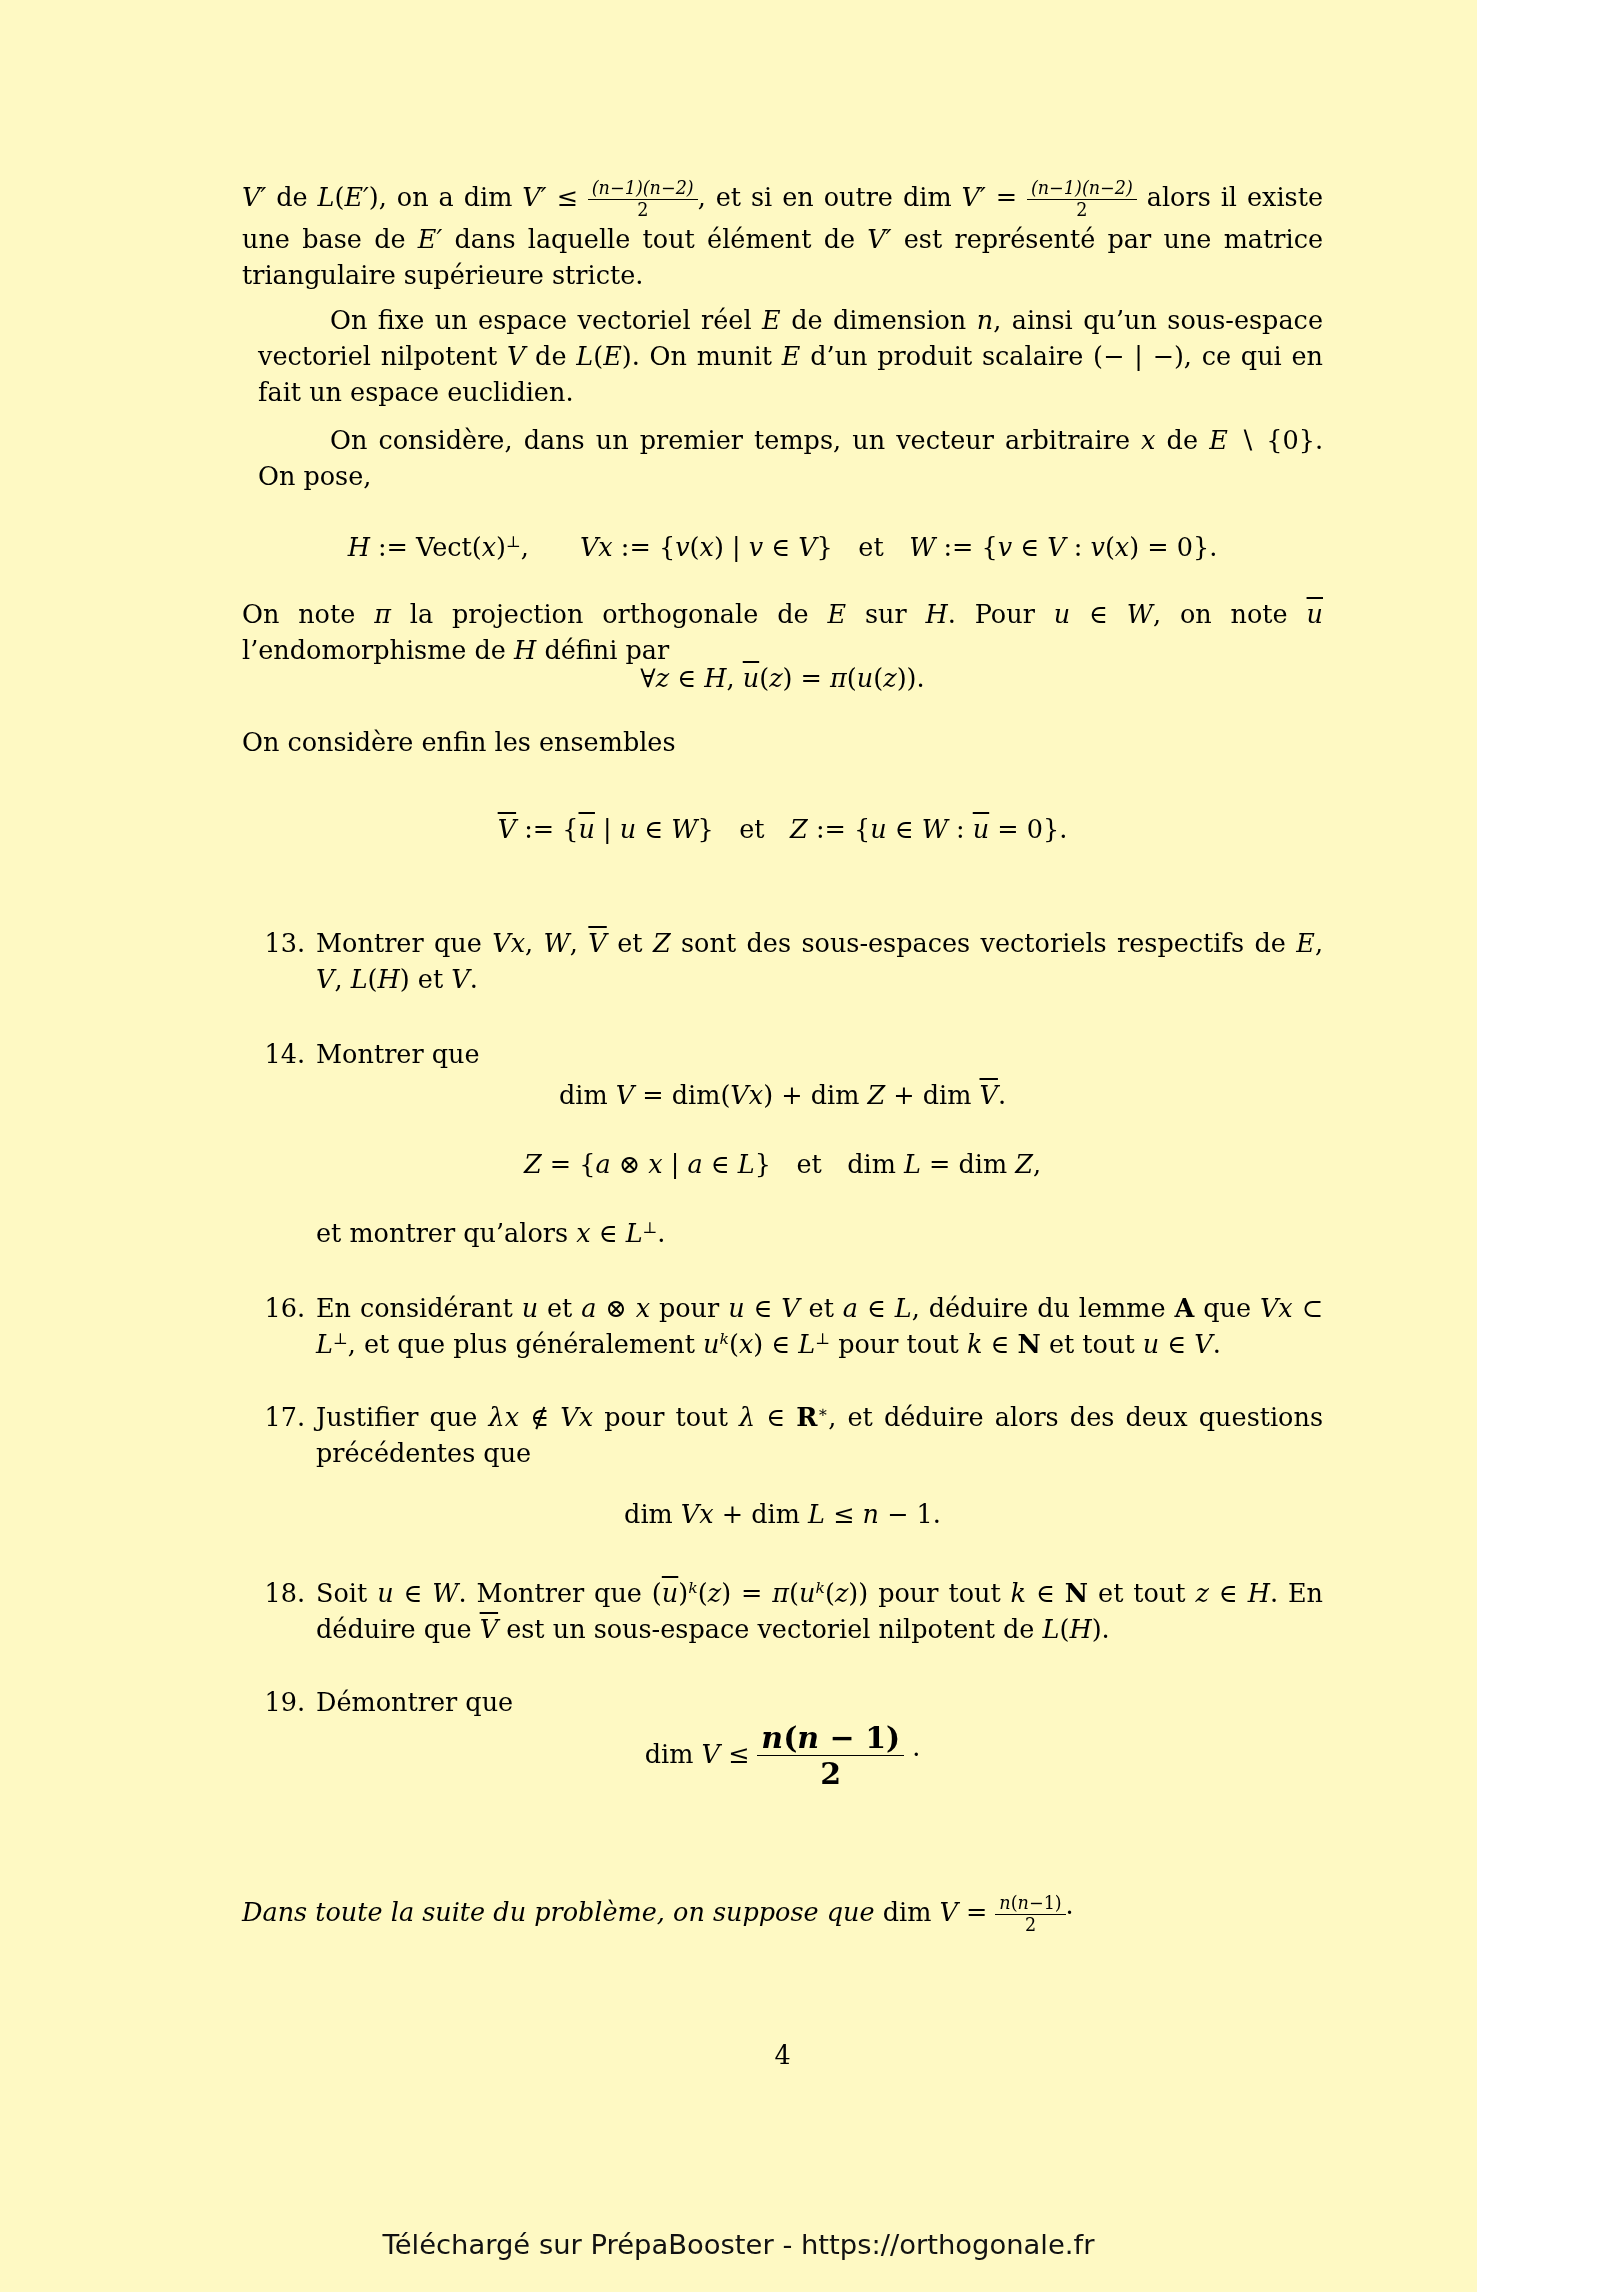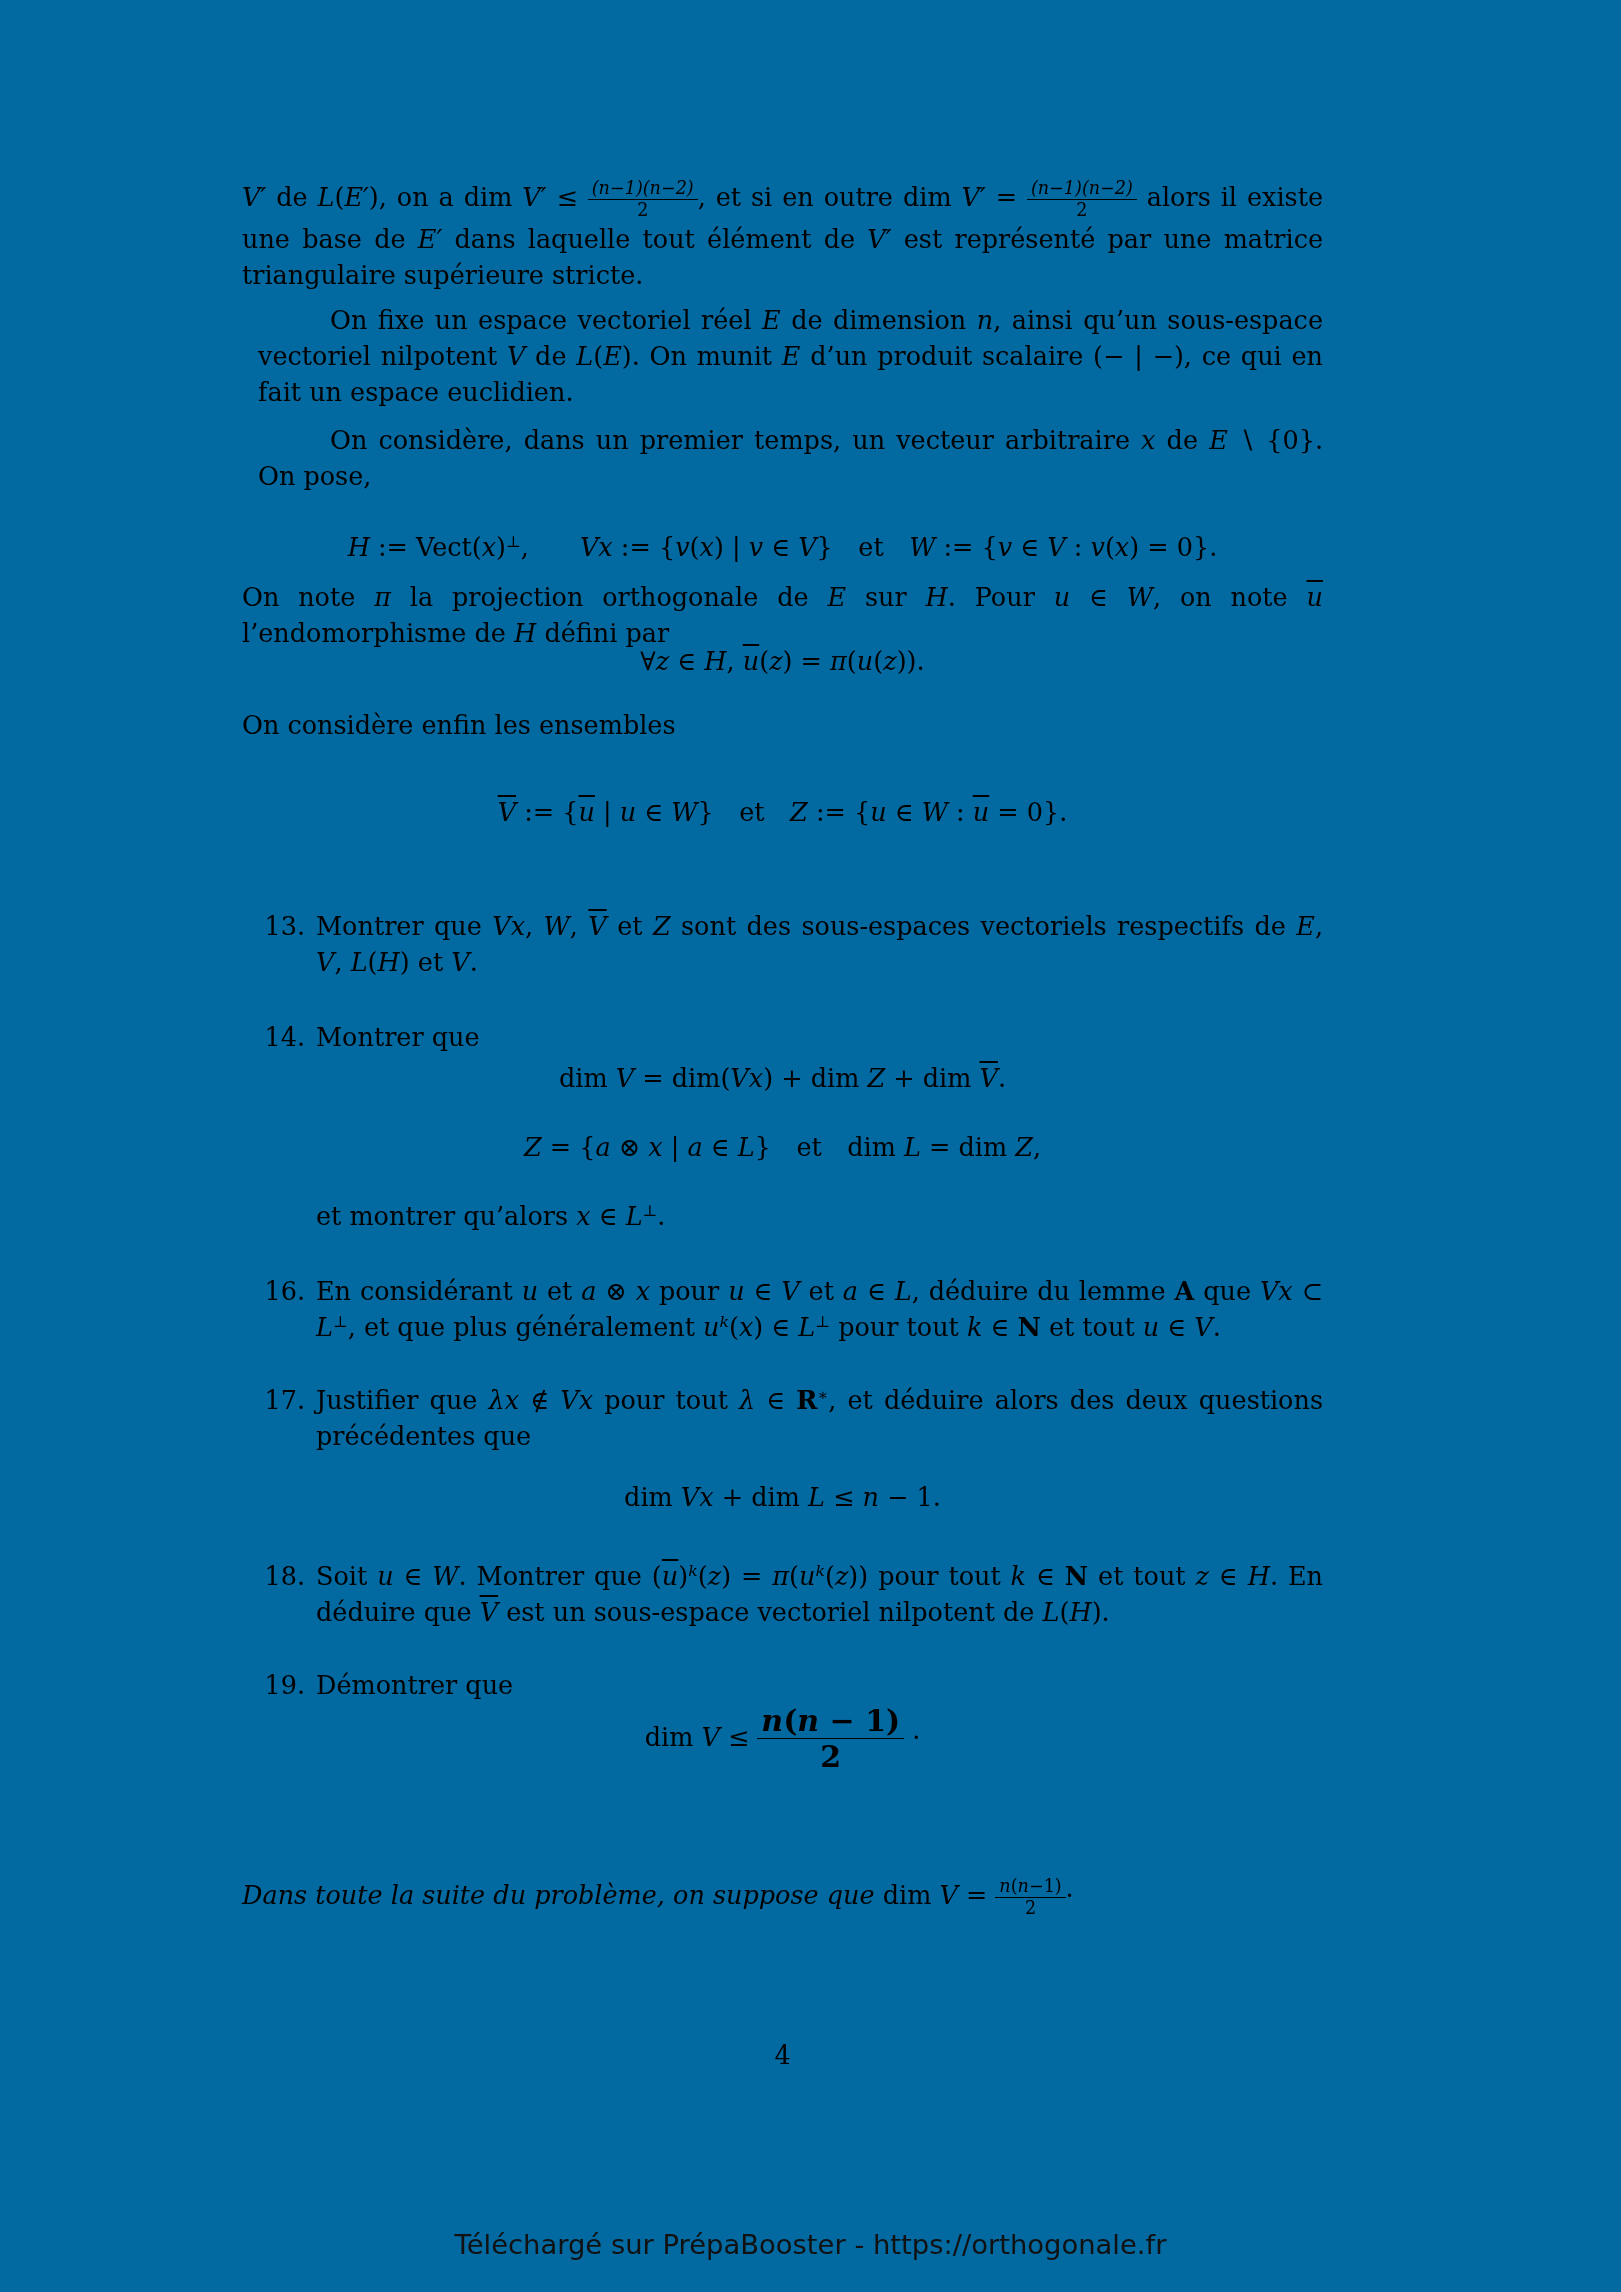--- a/index.html
+++ b/index.html
@@ -1,16 +1,16 @@
 <!DOCTYPE html>
 <html><head>
 <meta charset="utf-8">
 <style>
   html,body{margin:0;padding:0;background:#ffffff;}
-  .page{position:relative;width:1621px;height:2293px;background:#0369a1;color:#000;
+  .page{position:relative;width:1477px;height:2293px;background:#fef9c3;color:#000;
         font-family:"DejaVu Serif","DejaVu Sans","Liberation Serif",serif;
         font-size:25.5px;line-height:36px;overflow:hidden;}
   .body-col{position:absolute;left:242px;top:178px;width:1081px;}
   .para{text-align:justify;}
   .para.indent{text-indent:72px;margin-left:16px;}
   .cont{margin-left:74px;text-align:justify;}
   .eq{text-align:center;}
   .item{display:flex;text-align:justify;}
   .item .num{flex:0 0 74px;box-sizing:border-box;padding-left:22.5px;}
   .item .item-body{flex:1;}
@@ -26,21 +26,21 @@
   .frac .den{border-top:1.5px solid #000;}
   .frac.small{font-size:17.6px;}
   .frac.large{font-size:30px;font-weight:bold;}
   .page-number{position:absolute;left:242px;width:1081px;top:2037px;text-align:center;font-size:25.5px;}
   .footer{position:absolute;left:0;right:0;top:2227px;text-align:center;
           font-family:"DejaVu Sans","Liberation Sans",sans-serif;font-size:27.4px;color:#111;}
   
   [data-block="p2"]{margin-top:9.8px}
   [data-block="p3"]{margin-top:11.8px}
   [data-block="eq1"]{margin-top:35px}
-  [data-block="p4"]{margin-top:14px}
+  [data-block="p4"]{margin-top:31px}
   [data-block="eq2"]{margin-top:-7.8px}
   [data-block="p5"]{margin-top:27.4px}
   [data-block="eq3"]{margin-top:51px}
   [data-block="item13"]{margin-top:78px}
   [data-block="item14"]{margin-top:39px}
   [data-block="eq14"]{margin-top:4.9px}
   [data-block="item15"]{margin-top:39px}
   [data-block="eq15"]{margin-top:33px}
   [data-block="cont15"]{margin-top:33px}
   [data-block="item16"]{margin-top:39px}

